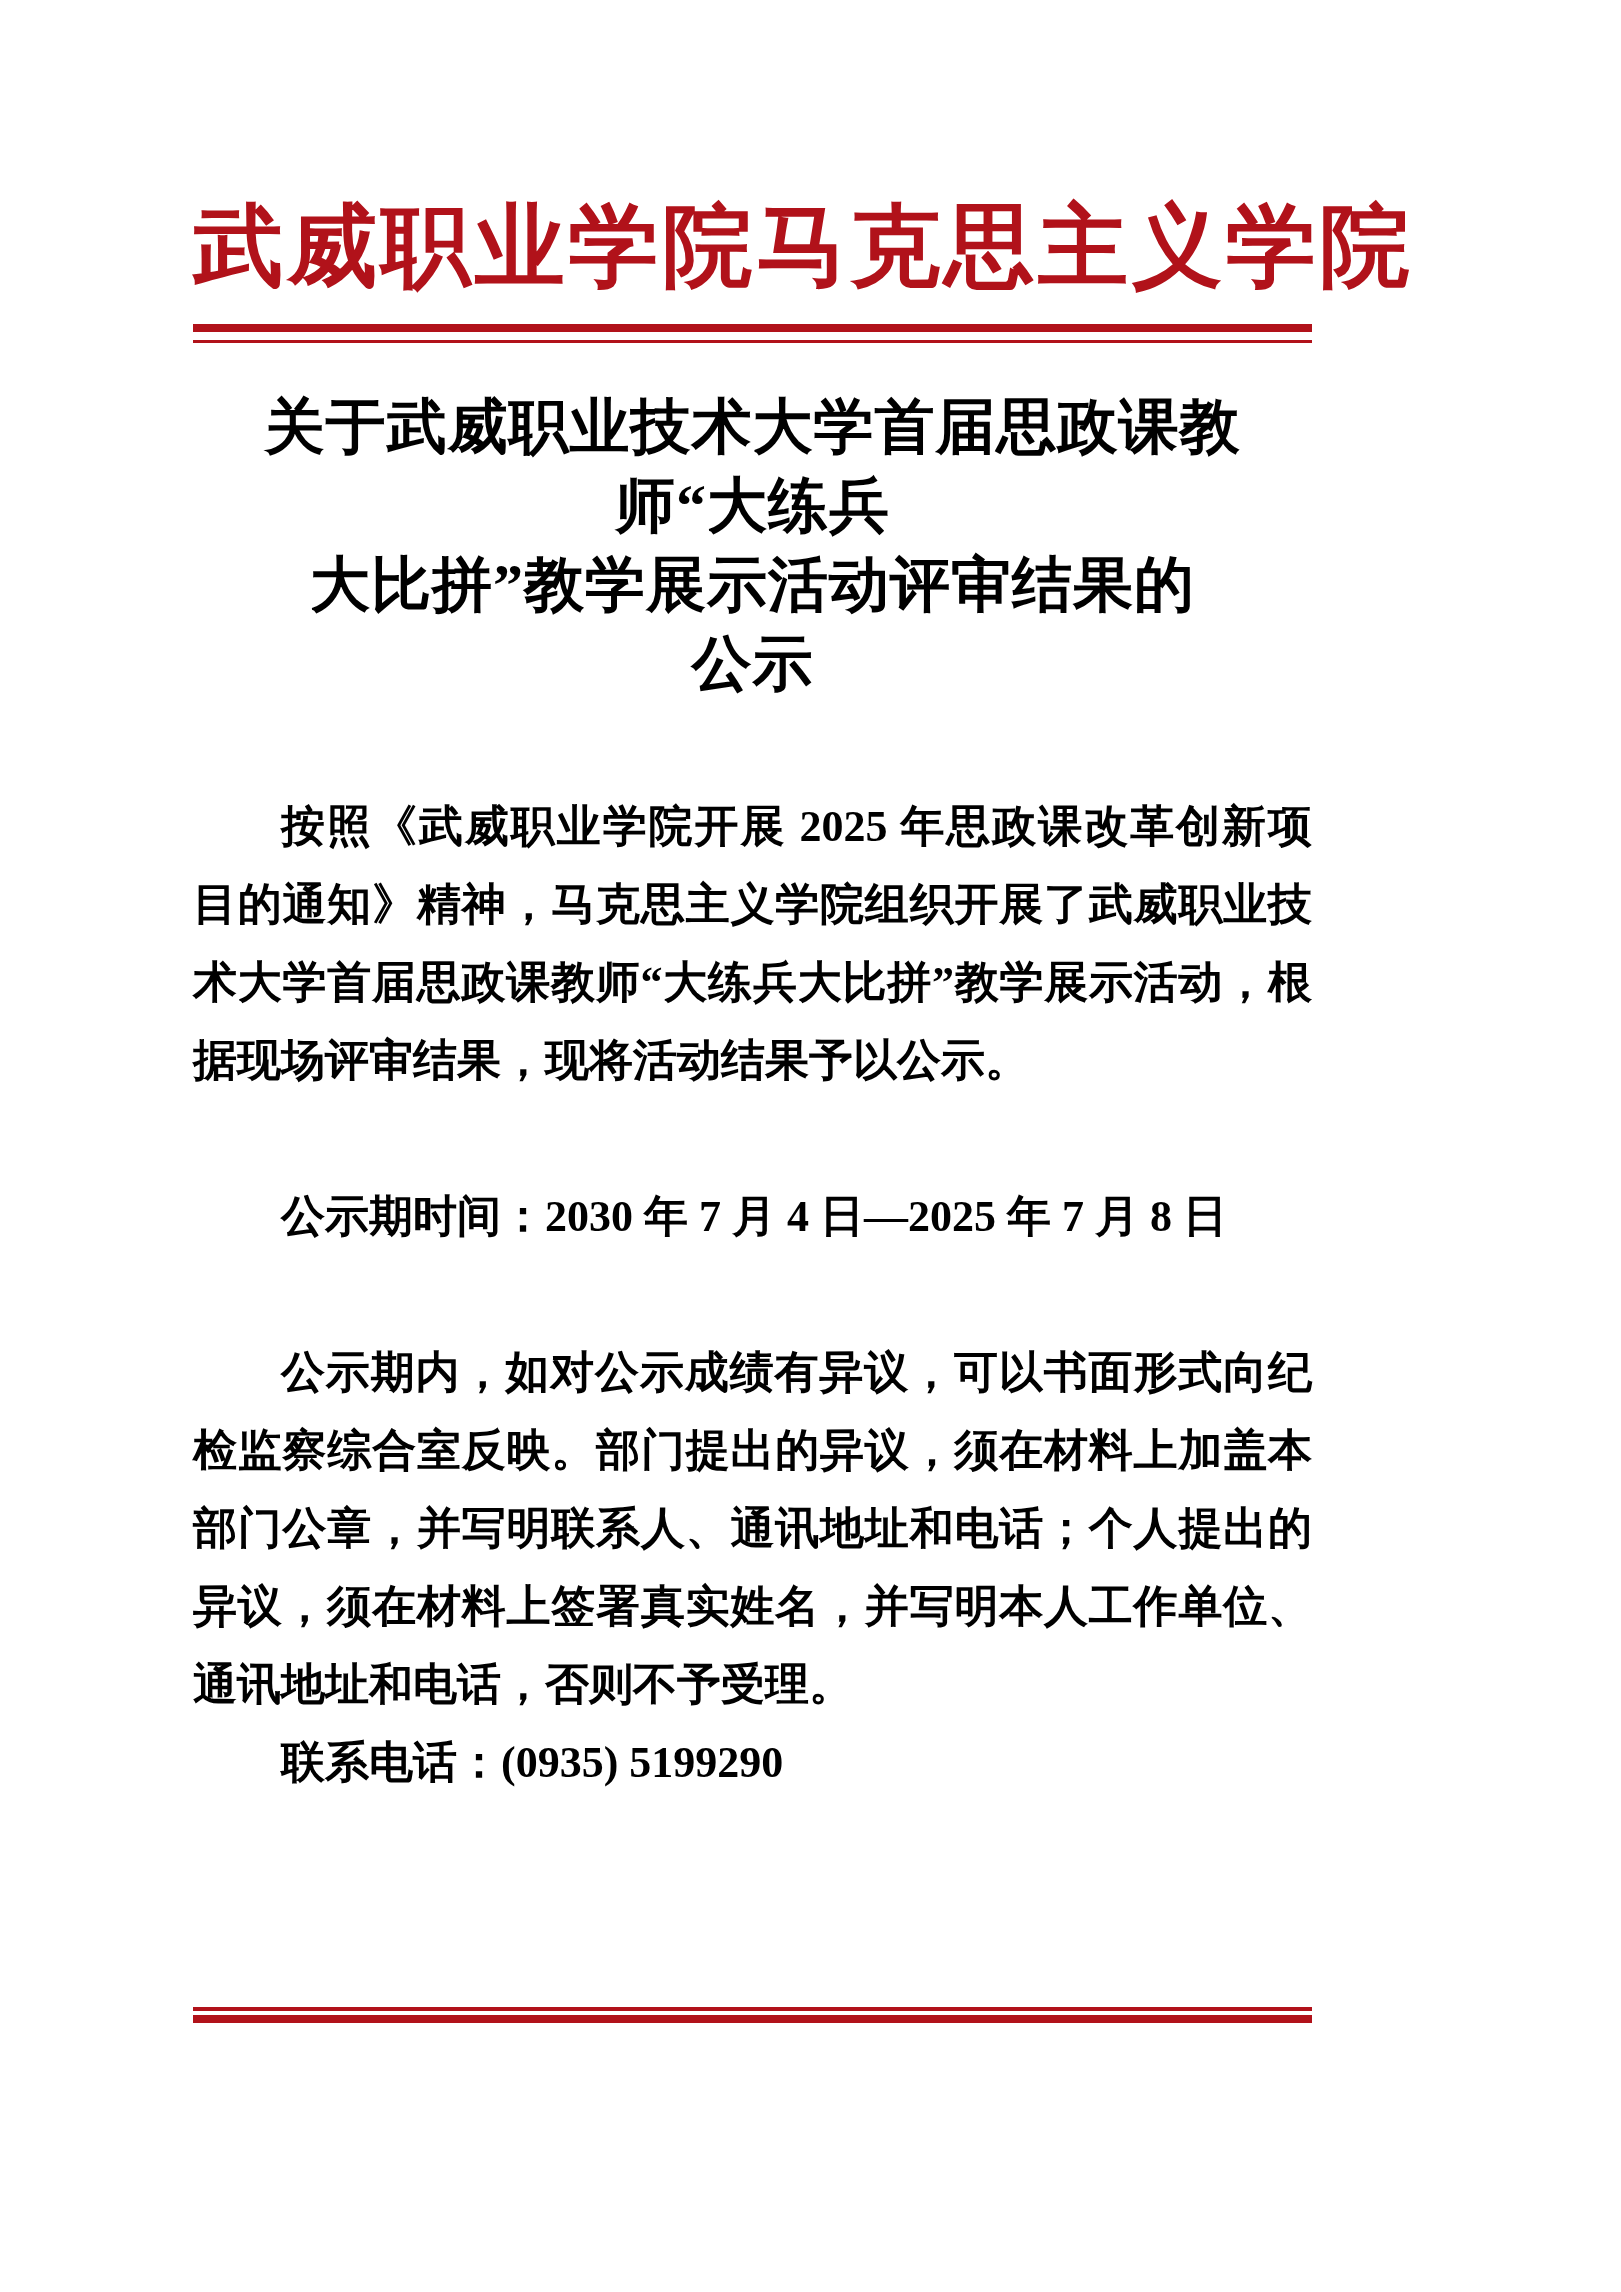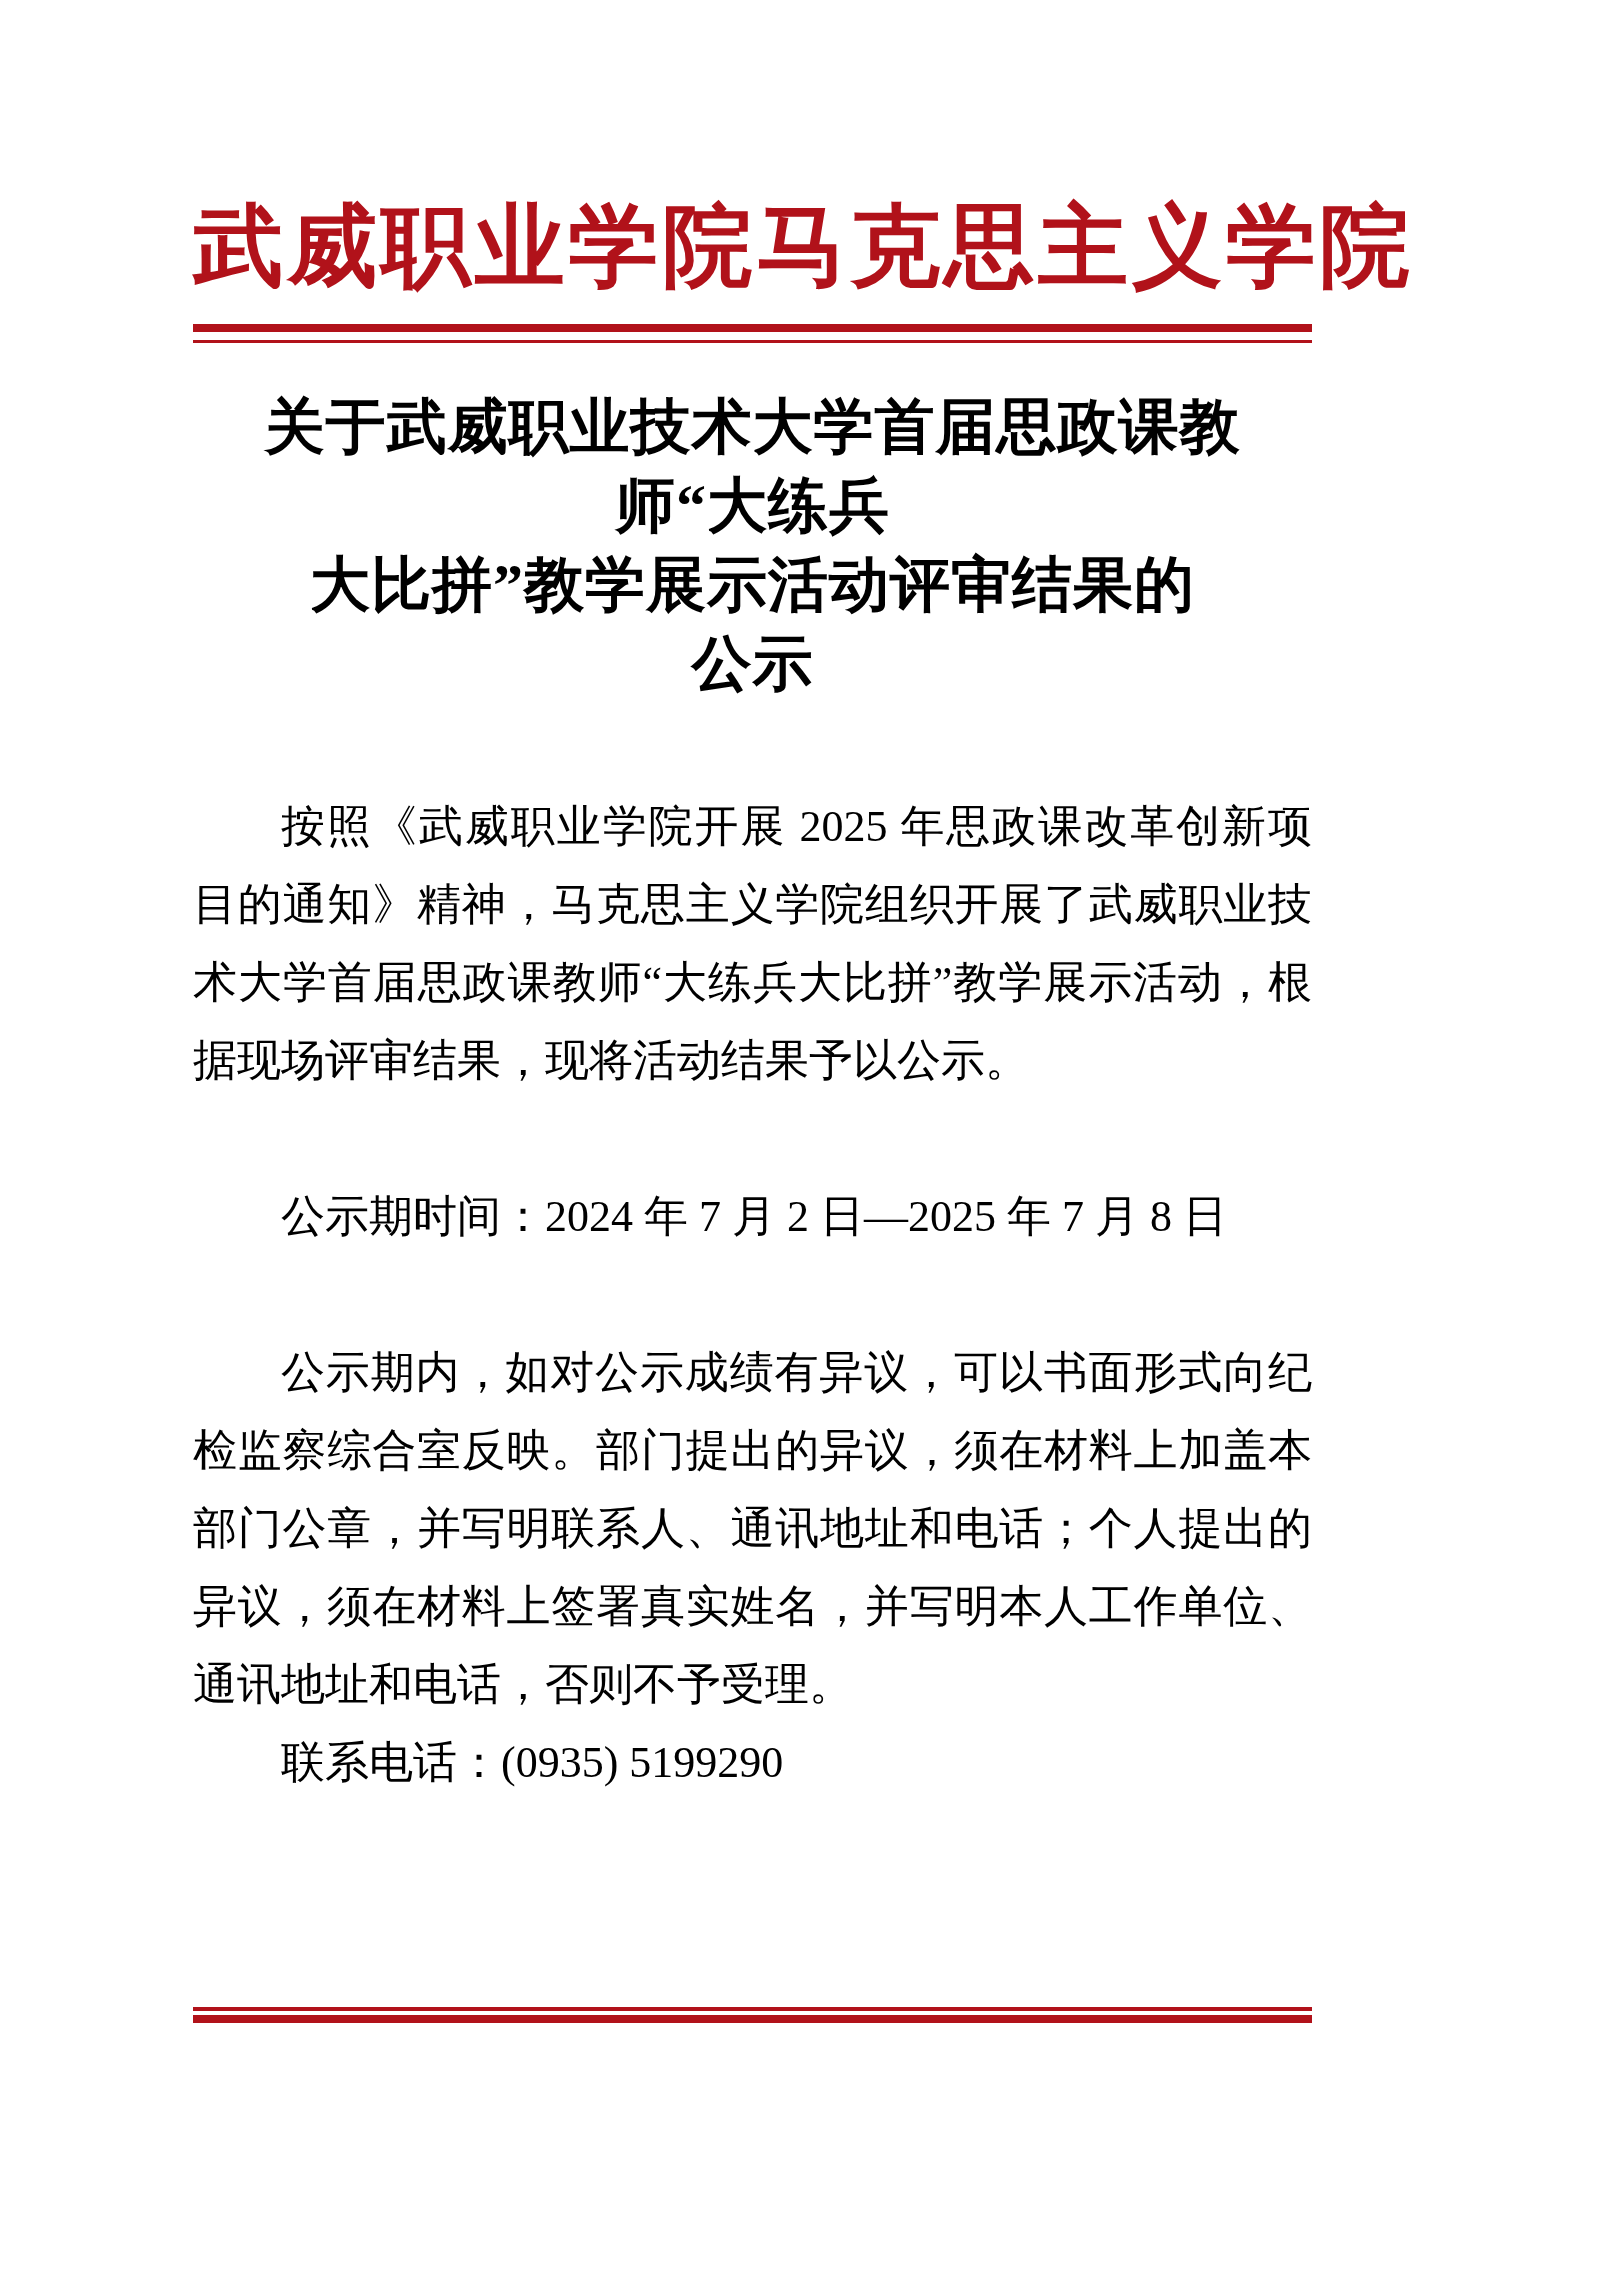--- a/index.html
+++ b/index.html
@@ -56,20 +56,21 @@
   }
   .doc-title .t-line {
     display: block;
   }
   
   .body-text {
     margin-top: 84px;
     font-size: 44px;
     line-height: 78px;
     text-align: justify;
+    font-weight: bold;
   }
   .para {
     margin: 0 0 78px 0;
     text-indent: 2em;
   }
   .para.no-gap {
     margin-bottom: 0;
   }
 </style>
 </head>
@@ -86,21 +87,21 @@
     </div>
 
     <h1 class="doc-title">
       <span class="t-line">关于武威职业技术大学首届思政课教师“大练兵</span>
       <span class="t-line">大比拼”教学展示活动评审结果的</span>
       <span class="t-line">公示</span>
     </h1>
 
     <div class="body-text">
       <p class="para">按照《武威职业学院开展 2025 年思政课改革创新项目的通知》精神，马克思主义学院组织开展了武威职业技术大学首届思政课教师“大练兵大比拼”教学展示活动，根据现场评审结果，现将活动结果予以公示。</p>
-      <p class="para">公示期时间：2024 年 7 月 2 日—2025 年 7 月 8 日</p>
+      <p class="para">公示期时间：2030 年 7 月 4 日—2025 年 7 月 8 日</p>
       <p class="para no-gap">公示期内，如对公示成绩有异议，可以书面形式向纪检监察综合室反映。部门提出的异议，须在材料上加盖本部门公章，并写明联系人、通讯地址和电话；个人提出的异议，须在材料上签署真实姓名，并写明本人工作单位、通讯地址和电话，否则不予受理。</p>
       <p class="para no-gap">联系电话：(0935) 5199290</p>
     </div>
 
   </div>
 
   <div class="rules-bottom">
     <div class="rule thin"></div>
     <div class="rule thick"></div>
   </div>

